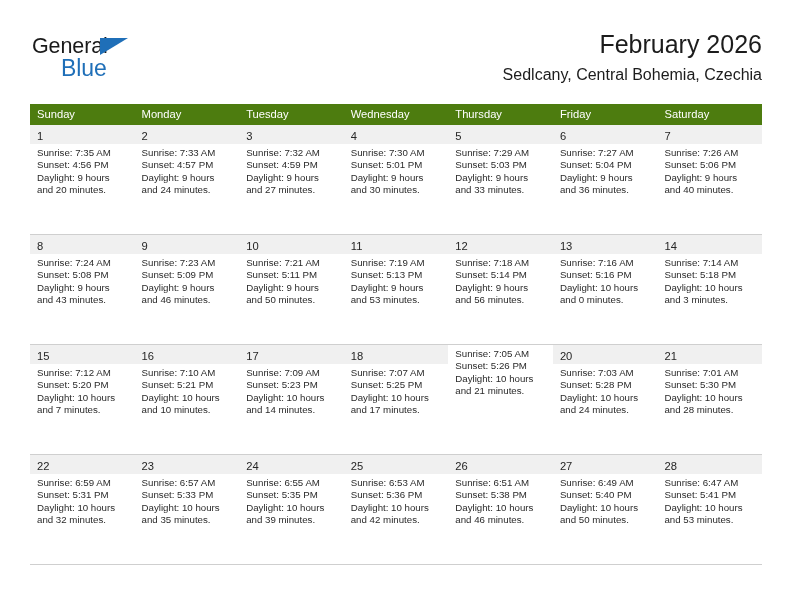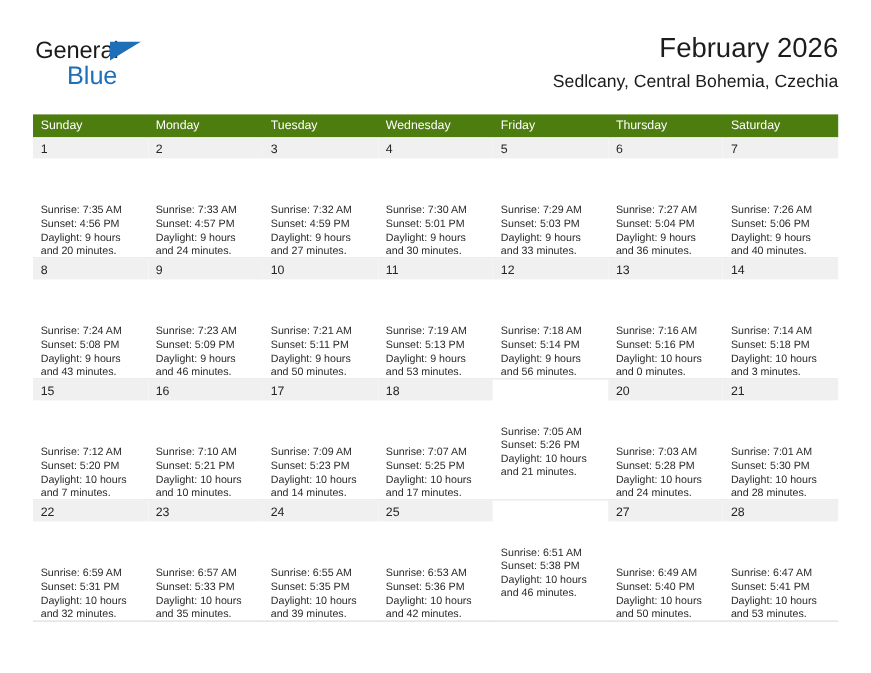--- a/index.html
+++ b/index.html
@@ -135,21 +135,20 @@
     padding-left: 7px;
     line-height: 19px;
   }
   .day-num {
     font-size: 11.2px;
     color: #252525;
   }
 
   .day-body {
     padding: 3px 6px 0 7px;
-    margin-top: 39px;
   }
   .day-body div {
     font-size: 9.7px;
     line-height: 12.4px;
     color: #2a2a2a;
     white-space: nowrap;
   }
 </style>
 </head>
 <body>
@@ -170,22 +169,22 @@
     </div>
 
   </div>
 
   <div class="calendar">
     <div class="weekday-row">
         <div class="weekday">Sunday</div>
         <div class="weekday">Monday</div>
         <div class="weekday">Tuesday</div>
         <div class="weekday">Wednesday</div>
+        <div class="weekday">Thursday</div>
         <div class="weekday">Friday</div>
-        <div class="weekday">Thursday</div>
         <div class="weekday">Saturday</div>
       </div>
     <div id="weeks-container">
         <div class="week-row">
           <div class="day-cell">
             <div class="day-num-band"><span class="day-num">1</span></div>
             <div class="day-body">
               <div>Sunrise: 7:35 AM</div>
               <div>Sunset: 4:56 PM</div>
               <div>Daylight: 9 hours</div>
@@ -407,20 +406,21 @@
           <div class="day-cell">
             <div class="day-num-band"><span class="day-num">25</span></div>
             <div class="day-body">
               <div>Sunrise: 6:53 AM</div>
               <div>Sunset: 5:36 PM</div>
               <div>Daylight: 10 hours</div>
               <div>and 42 minutes.</div>
             </div>
           </div>
           <div class="day-cell">
+            <div class="day-num-band"><span class="day-num">26</span></div>
             <div class="day-body">
               <div>Sunrise: 6:51 AM</div>
               <div>Sunset: 5:38 PM</div>
               <div>Daylight: 10 hours</div>
               <div>and 46 minutes.</div>
             </div>
           </div>
           <div class="day-cell">
             <div class="day-num-band"><span class="day-num">27</span></div>
             <div class="day-body">

